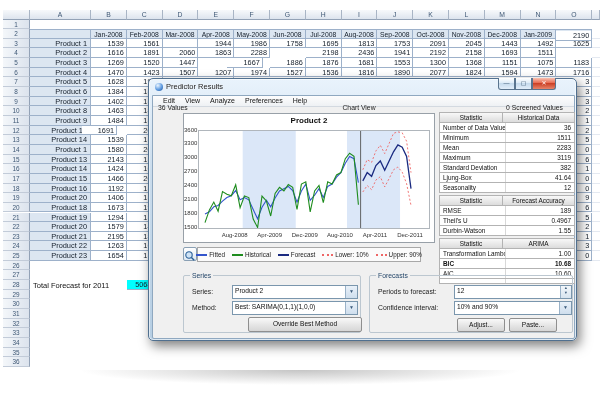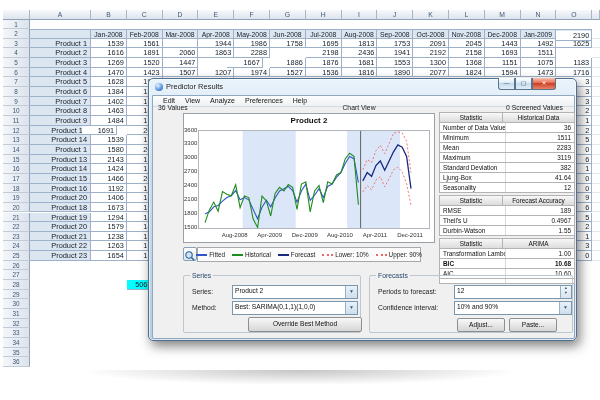--- a/index.html
+++ b/index.html
@@ -292,31 +292,32 @@
       <div class="abs dcell" style="left: 556.4px; top: 202.85px; width: 35.8px; height: 9.65px;">6</div>
       <div class="abs acell" style="left: 30px; top: 212.5px; width: 61px; height: 9.65px;">Product 19</div>
       <div class="abs dcell" style="left: 91px; top: 212.5px; width: 35.8px; height: 9.65px;">1294</div>
       <div class="abs dcell" style="left: 126.8px; top: 212.5px; width: 35.8px; height: 9.65px;">1571</div>
       <div class="abs dcell" style="left: 556.4px; top: 212.5px; width: 35.8px; height: 9.65px;">5</div>
       <div class="abs acell" style="left: 30px; top: 222.15px; width: 61px; height: 9.65px;">Product 20</div>
       <div class="abs dcell" style="left: 91px; top: 222.15px; width: 35.8px; height: 9.65px;">1579</div>
       <div class="abs dcell" style="left: 126.8px; top: 222.15px; width: 35.8px; height: 9.65px;">1424</div>
       <div class="abs dcell" style="left: 556.4px; top: 222.15px; width: 35.8px; height: 9.65px;">2</div>
       <div class="abs acell" style="left: 30px; top: 231.8px; width: 61px; height: 9.65px;">Product 21</div>
-      <div class="abs dcell" style="left: 91px; top: 231.8px; width: 35.8px; height: 9.65px;">1238</div>
+      <div class="abs dcell" style="left: 91px; top: 231.8px; width: 35.8px; height: 9.65px;">2195</div>
       <div class="abs dcell" style="left: 126.8px; top: 231.8px; width: 35.8px; height: 9.65px;">1875</div>
       <div class="abs dcell" style="left: 556.4px; top: 231.8px; width: 35.8px; height: 9.65px;">1</div>
       <div class="abs acell" style="left: 30px; top: 241.45px; width: 61px; height: 9.65px; text-align: right;">Product 22</div>
       <div class="abs dcell" style="left: 91px; top: 241.45px; width: 35.8px; height: 9.65px;">1263</div>
       <div class="abs dcell" style="left: 126.8px; top: 241.45px; width: 35.8px; height: 9.65px;">1613</div>
       <div class="abs dcell" style="left: 556.4px; top: 241.45px; width: 35.8px; height: 9.65px;">3</div>
       <div class="abs acell" style="left: 30px; top: 251.1px; width: 61px; height: 9.65px;">Product 23</div>
       <div class="abs dcell" style="left: 91px; top: 251.1px; width: 35.8px; height: 9.65px;">1654</div>
       <div class="abs dcell" style="left: 126.8px; top: 251.1px; width: 35.8px; height: 9.65px;">1527</div>
       <div class="abs dcell" style="left: 556.4px; top: 251.1px; width: 35.8px; height: 9.65px;">0</div>
+      <div class="abs tlabel" style="left: 33px; top: 280.55px; width: 120px; height: 9.65px;">Total Forecast for 2011</div>
       <div class="abs dcell cyan" style="left: 126.8px; top: 280.05px; width: 35.8px; height: 9.65px;">506461</div>
     </div>
   <div id="pageshadow" class="abs"></div>
 
   <div id="dlg" class="abs">
     <div id="dlgicon" class="abs"></div>
     <div id="dlgtitle" class="abs">Predictor Results</div>
     <div id="btn-min" class="abs winbtn">—</div>
     <div id="btn-max" class="abs winbtn">▢</div>
     <div id="btn-close" class="abs winbtn">✕</div>

